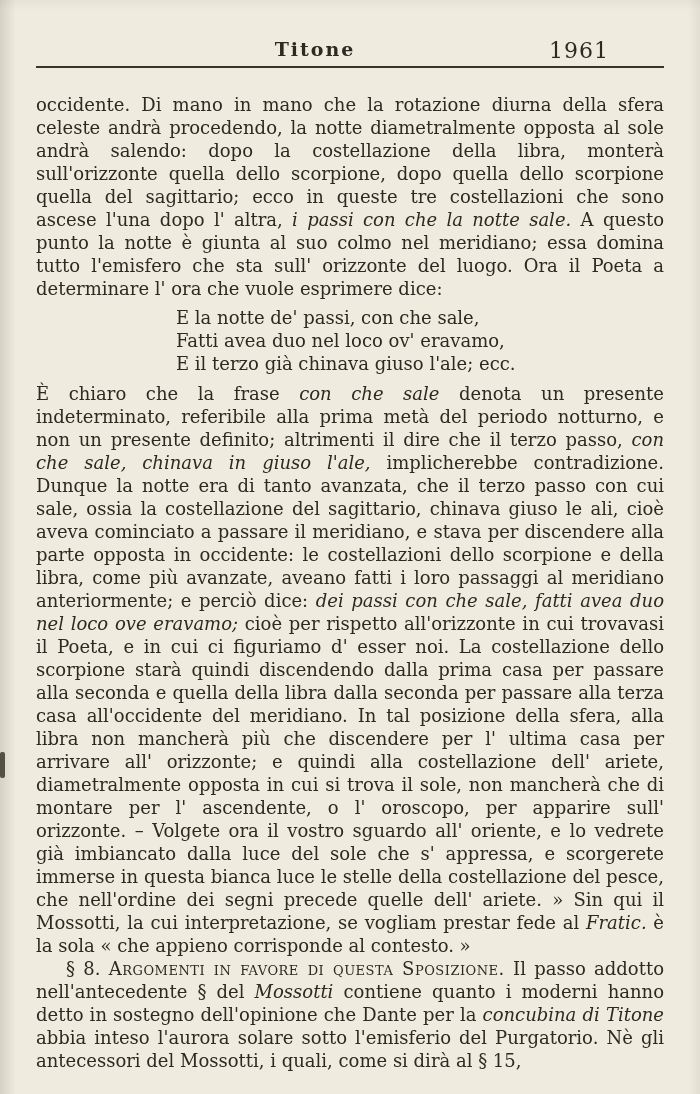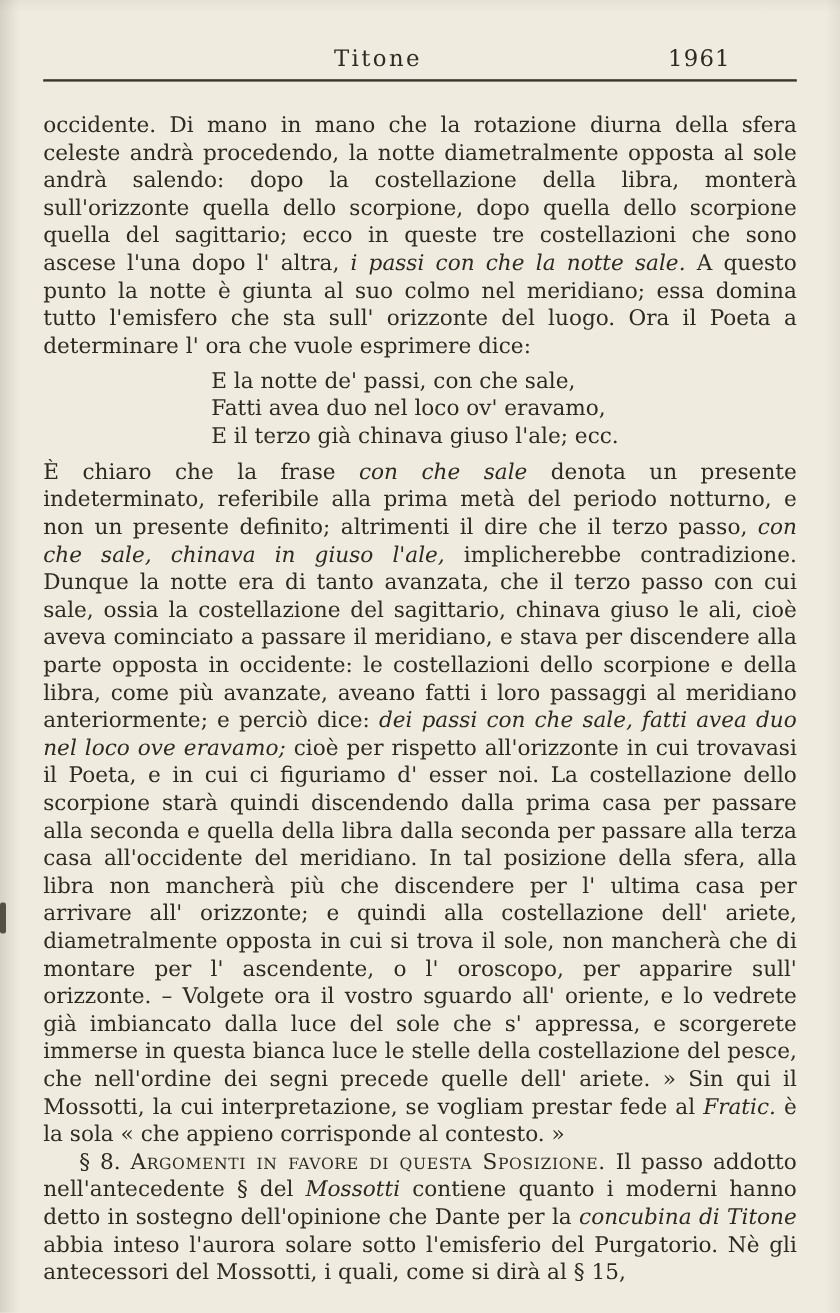--- a/index.html
+++ b/index.html
@@ -30,28 +30,28 @@
     padding-top: 36px;
     height: 30px;
     border-bottom: 2px solid #39352a;
   }
   .head-title {
     position: absolute;
     top: 38px;
     left: 50%;
     transform: translateX(calc(-50% - 35px));
     font-size: 19px;
-    font-weight: normal;
+    font-weight: bold;
     letter-spacing: 2px;
   }
   .head-page {
     position: absolute;
     top: 38px;
     right: 55px;
-    font-size: 19px;
+    font-size: 22px;
     letter-spacing: 1px;
   }
 
   .body-text {
     margin: 25px 36px 0 36px;
     font-size: 18px;
     line-height: 23px;
     text-align: justify;
   }
   p.prose { margin: 0; }

